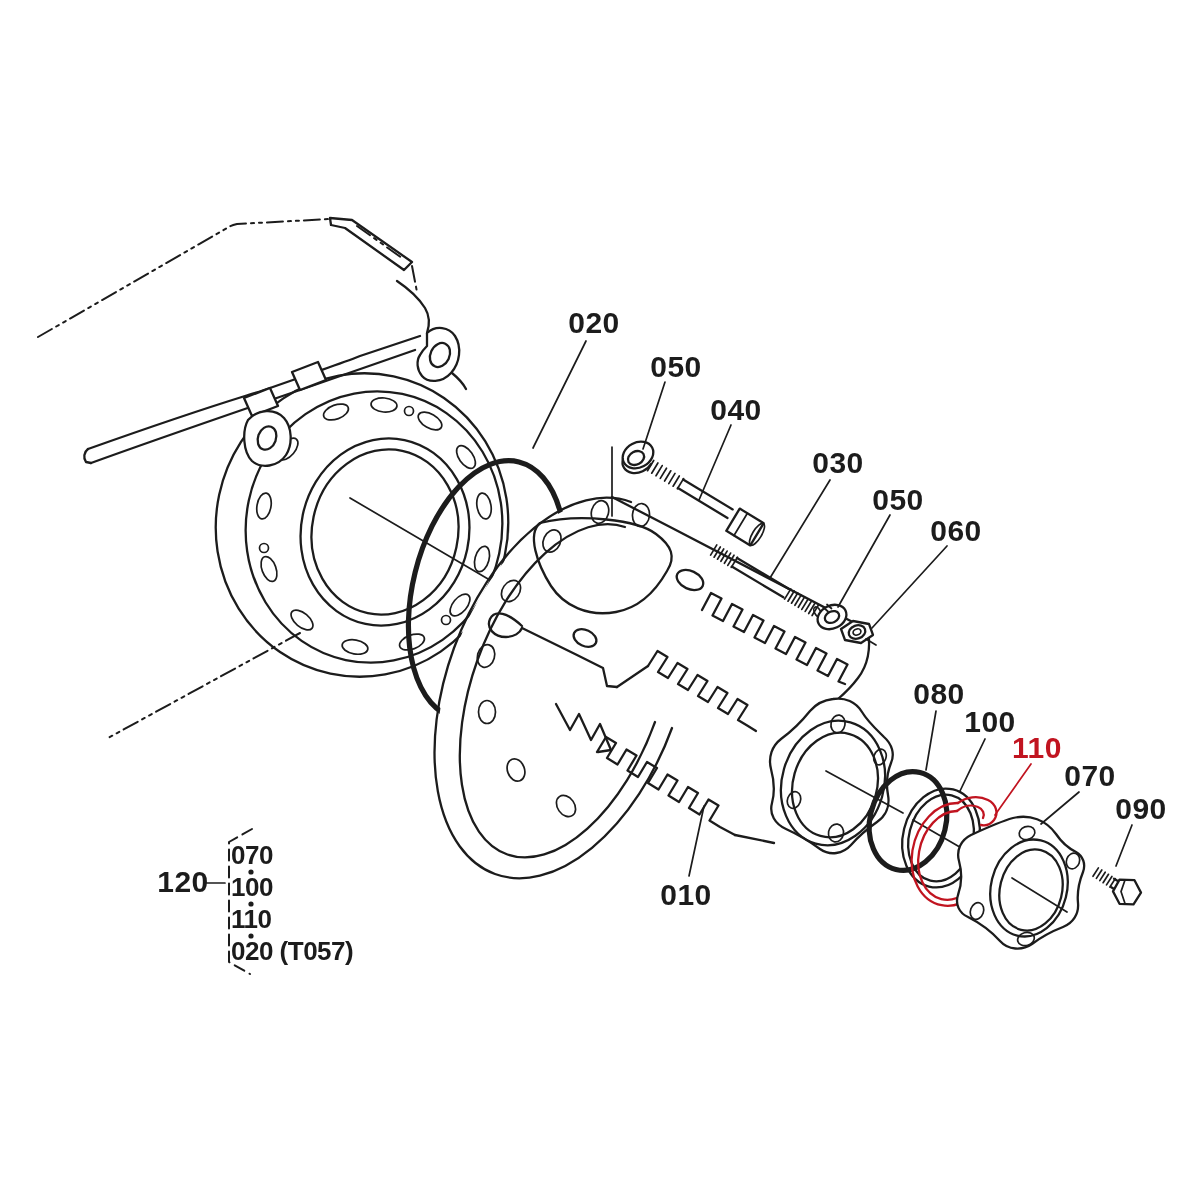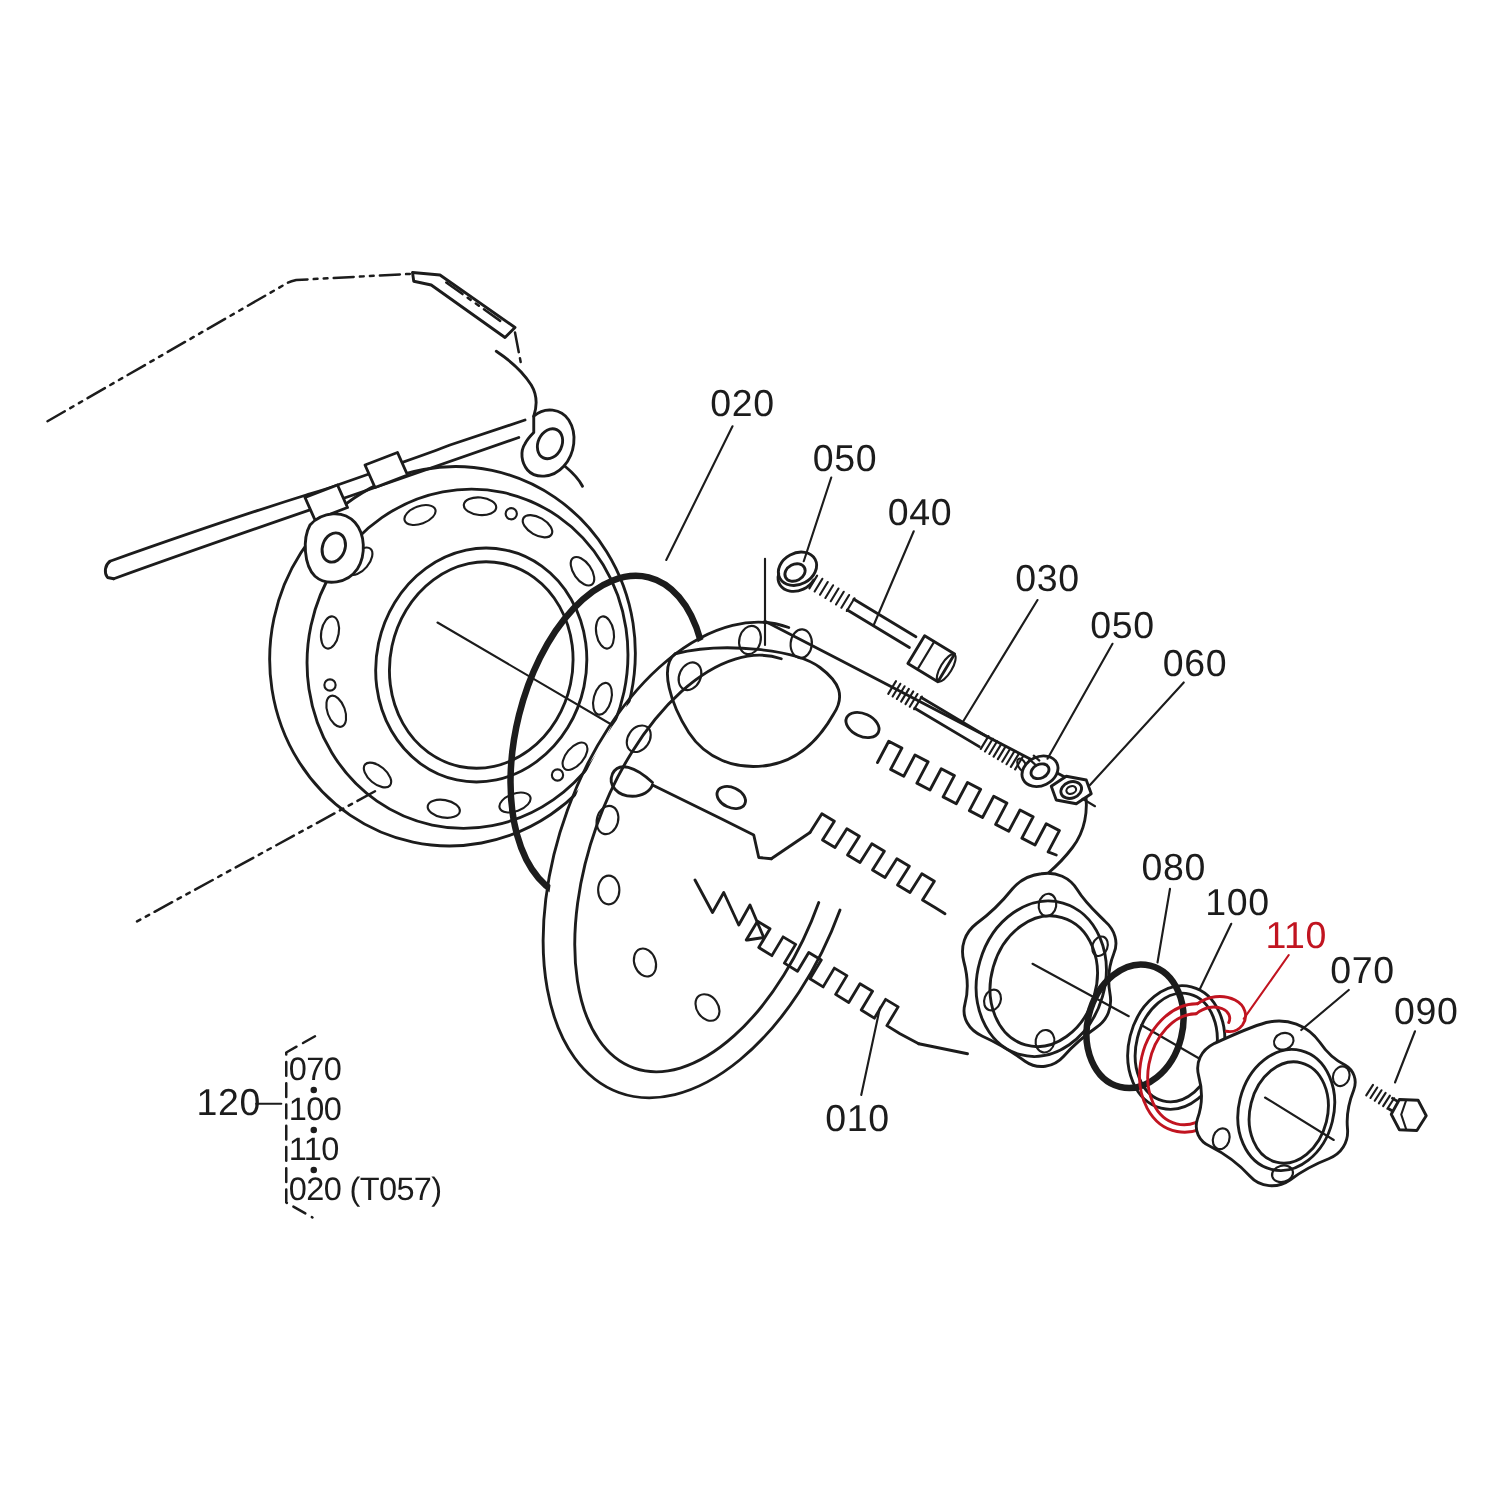--- a/index.html
+++ b/index.html
@@ -1,18 +1,18 @@
 <!DOCTYPE html>
 <html style="--bg: #ffffff; --line: #1c1c1c; --accent: #c11420;"><head>
 <meta charset="utf-8">
 <title>Parts Diagram</title>
 <style>
   :root { --bg:#ffffff; --line:#1c1c1c; --accent:#c11420; }
   html,body { margin:0; padding:0; background:var(--bg); }
-  .stage { width:1200px; height:1200px; position:relative; background:var(--bg); overflow:hidden; }
+  .stage { width:1200px; height:1200px; position:relative; background:var(--bg); overflow:hidden;font-weight:bold; }
   svg { display:block; }
   .ln   { fill:none; stroke:var(--line); stroke-width:2.3; stroke-linecap:round; stroke-linejoin:round; }
   .thin { stroke-width:1.7; }
   .bold { stroke-width:5.2; }
   .wfill{ fill:#ffffff; }
   .phantom { stroke-dasharray:16 5 3 5 3 5; stroke-width:2; }
   .dash { stroke-dasharray:11 6; stroke-width:2; }
   .red  { stroke:var(--accent); }
   .lead { stroke-width:1.7; }
   text.lbl { font-family:"Liberation Sans", sans-serif; font-size:30px; fill:var(--line); letter-spacing:0.5px; }

